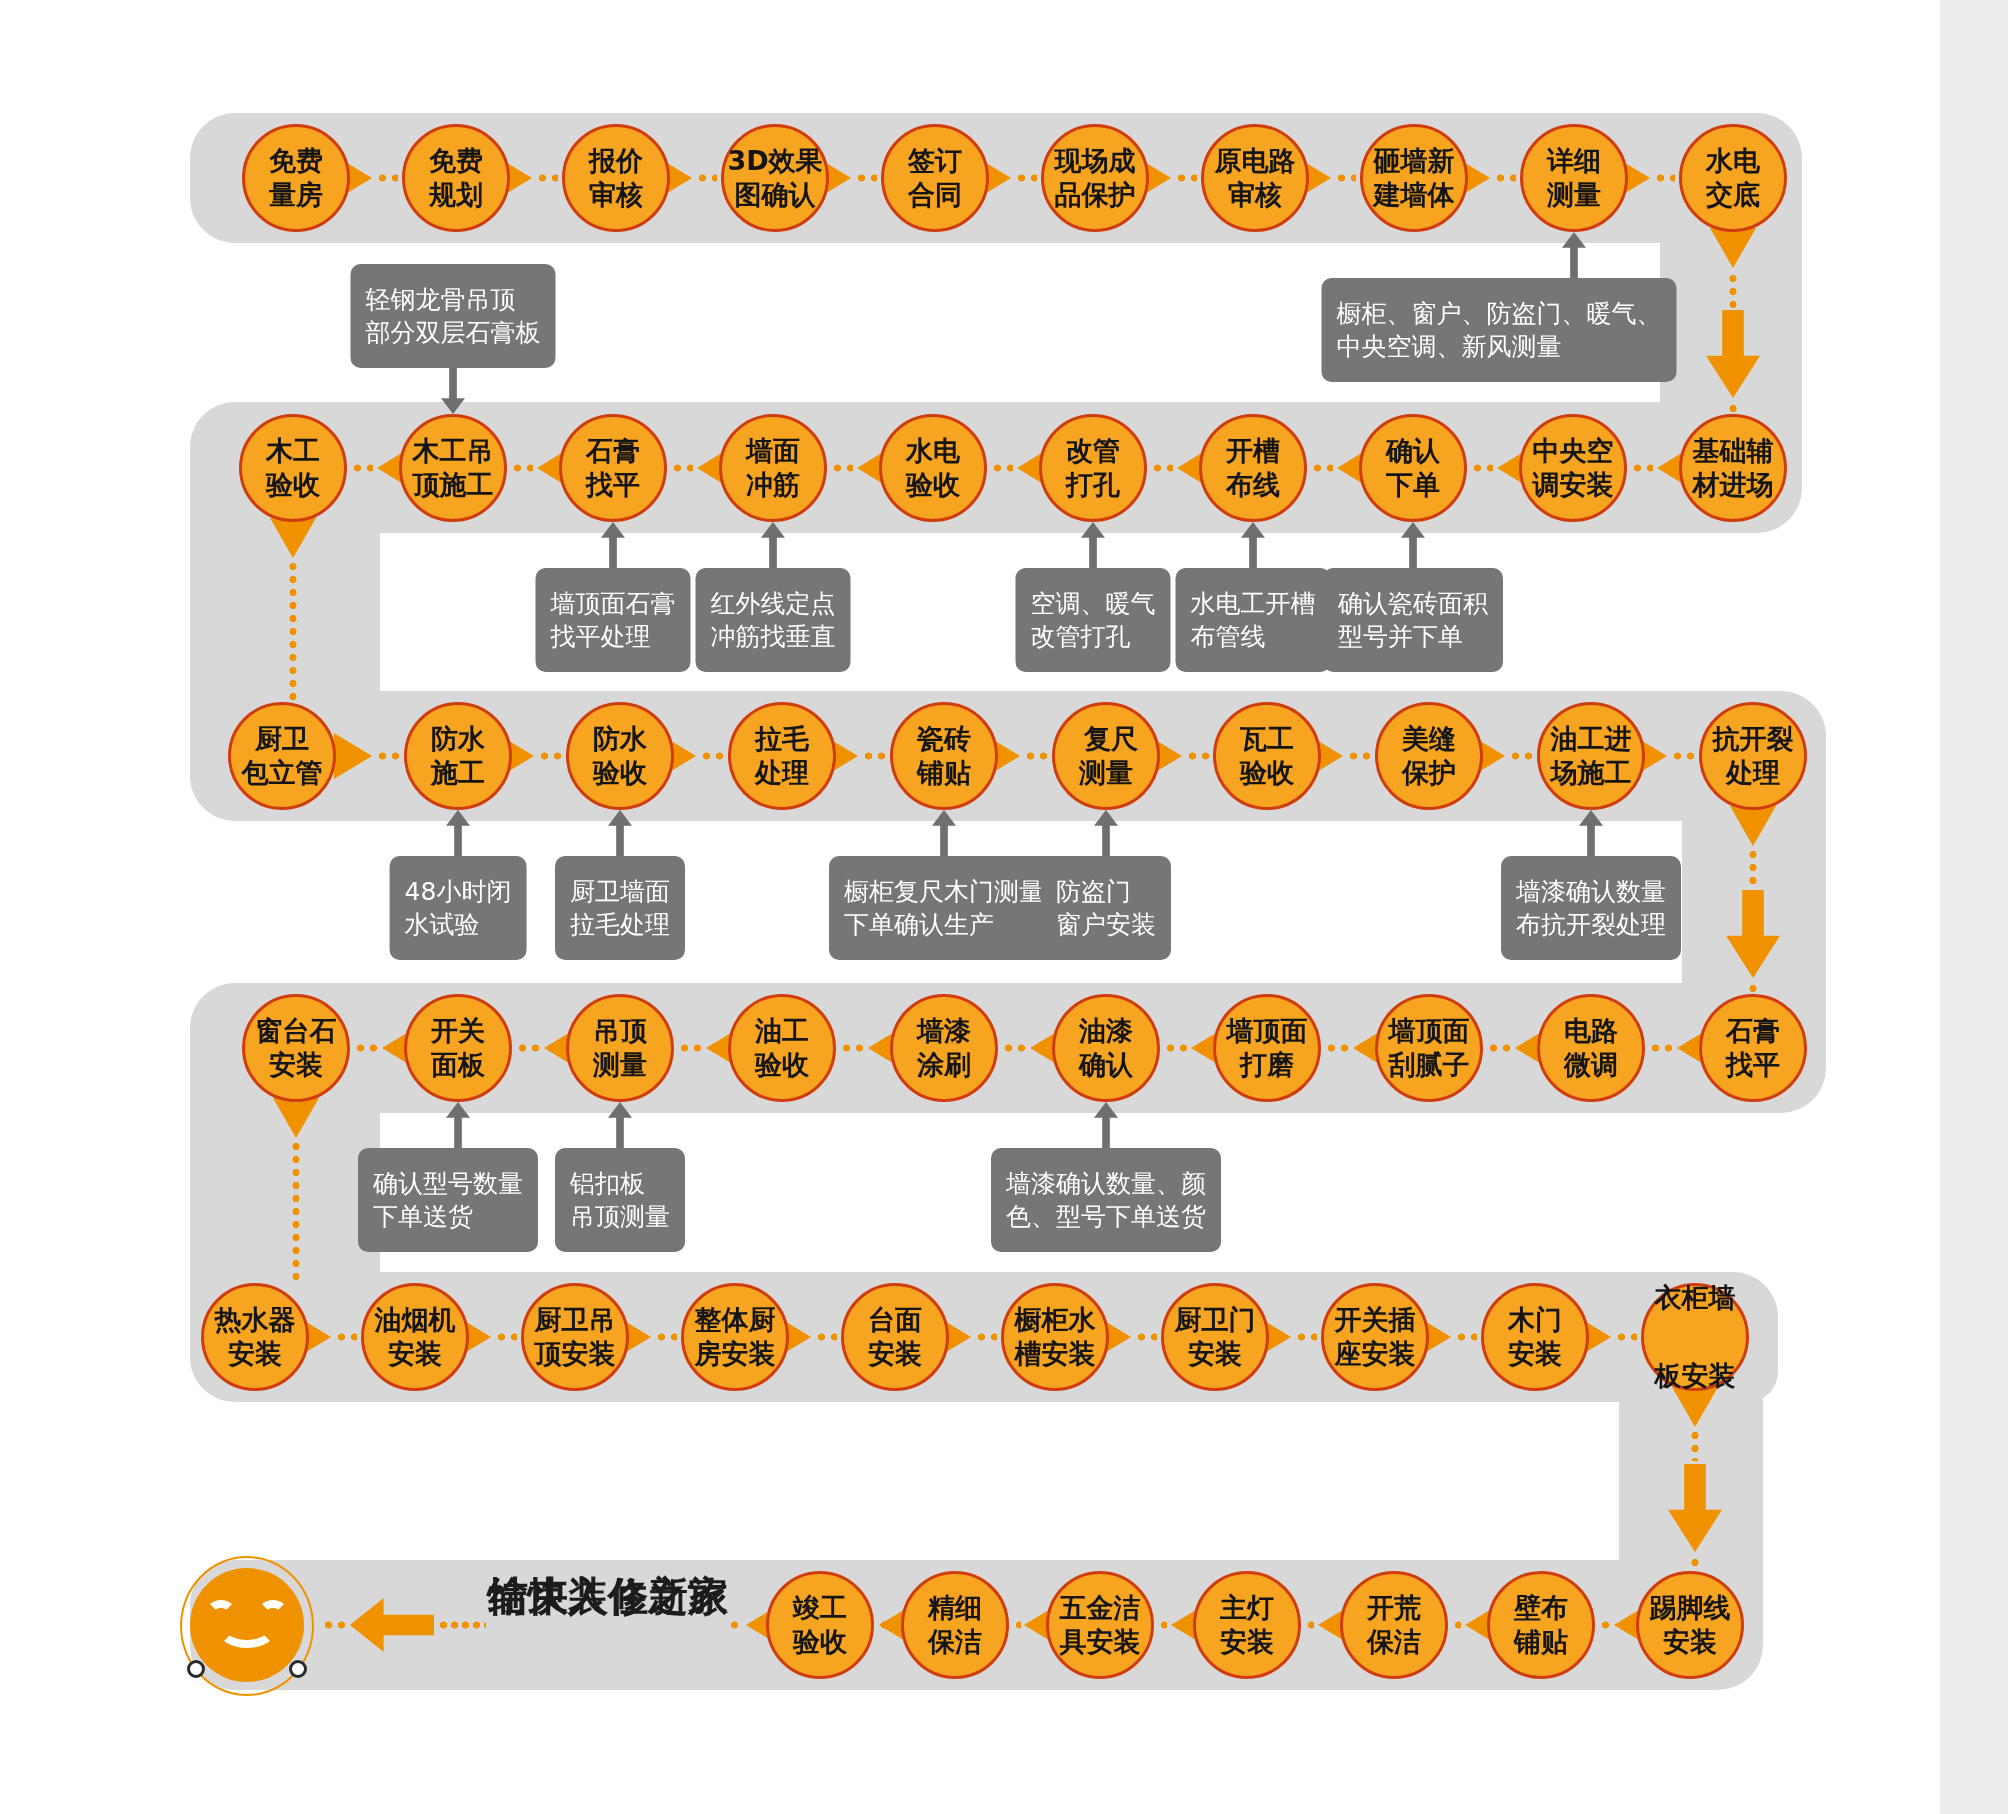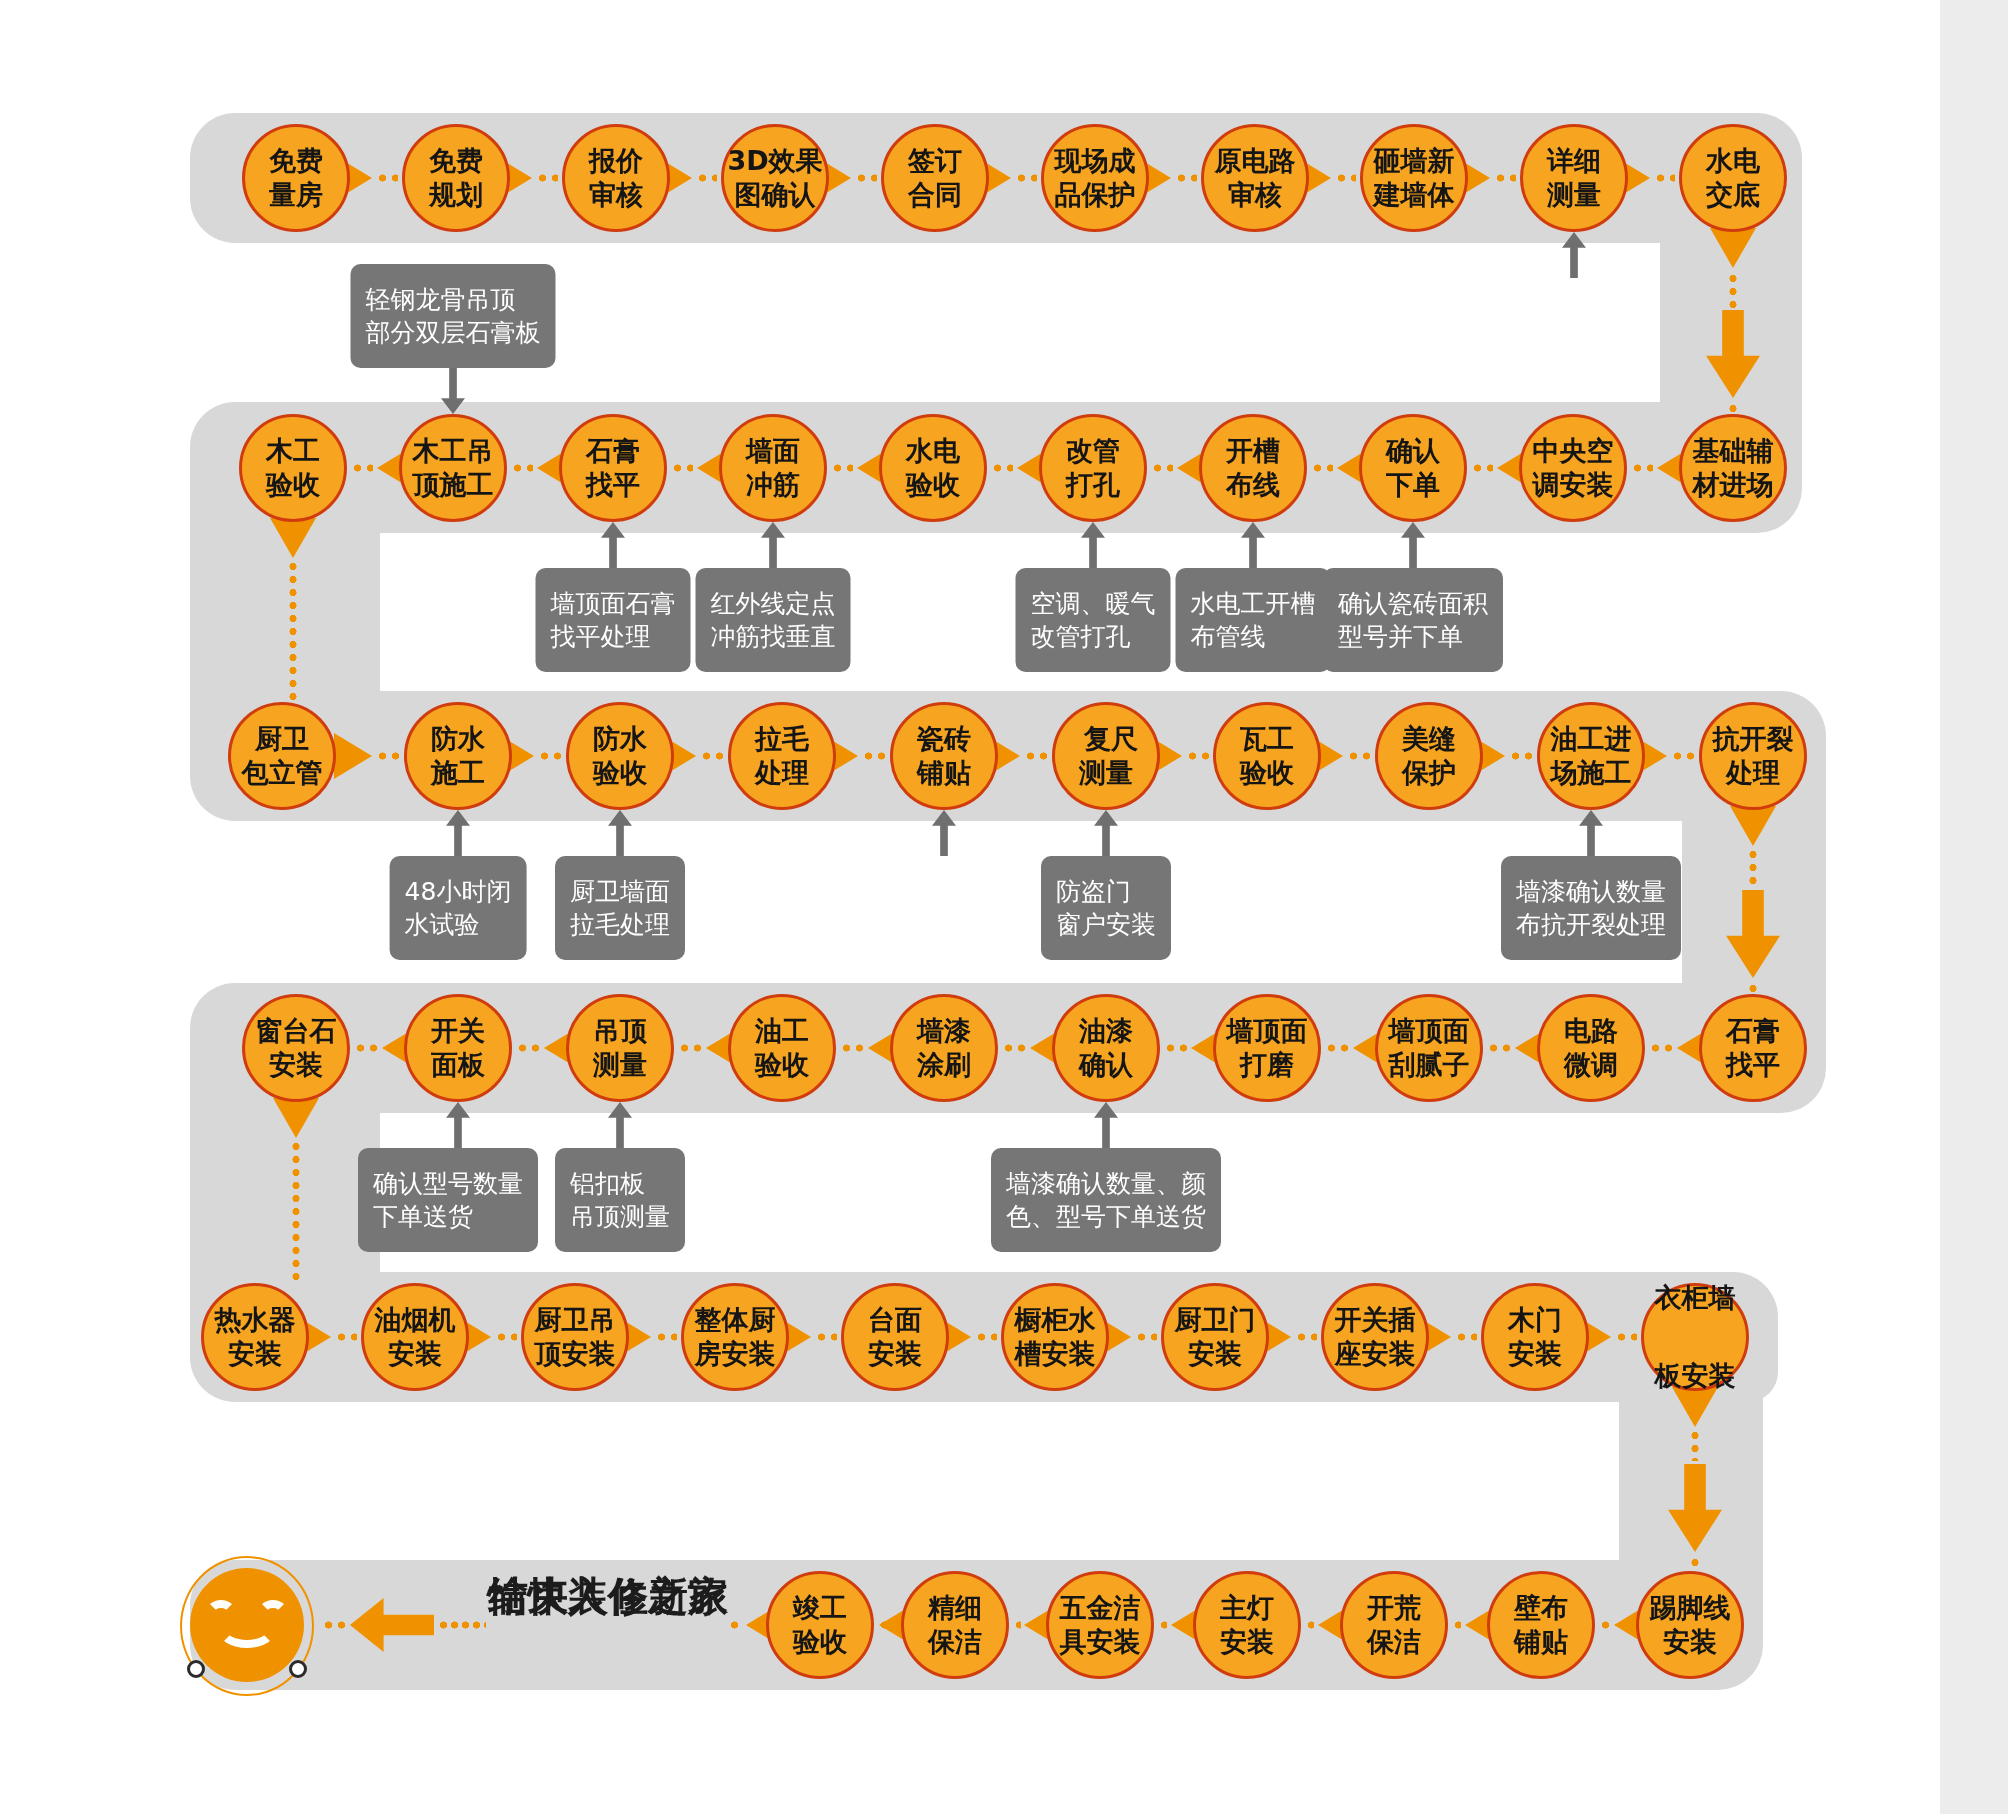--- a/index.html
+++ b/index.html
@@ -425,20 +425,24 @@
     <div class="vdots" style="left: 1748px; top: 848px; width: 10px; height: 38px;"></div>
     <div class="bigv" style="left: 1726px; top: 890px;"></div>
     <div class="vdots" style="left: 1748px; top: 982px; width: 10px; height: 12px;"></div>
     <div class="tri tri-d" style="left: 273px; top: 1098px; width: 46px; height: 40px;"></div>
     <div class="vdots" style="left: 291px; top: 1140px; width: 10px; height: 142px;"></div>
     <div class="tri tri-d" style="left: 1672px; top: 1387px; width: 46px; height: 40px;"></div>
     <div class="vdots" style="left: 1690px; top: 1429px; width: 10px; height: 32px;"></div>
     <div class="bigv" style="left: 1668px; top: 1464px;"></div>
     <div class="vdots" style="left: 1690px; top: 1556px; width: 10px; height: 14px;"></div>
     <div class="garrow up" style="left: 1562px; top: 232px; width: 24px; height: 46px;"></div>
+    <div class="note" style="left: 1499px; top: 278px; transform: translateX(-50%);">
+      <div style="position: static;">橱柜、窗户、防盗门、暖气、</div>
+      <div style="position: static;">中央空调、新风测量</div>
+    </div>
     <div class="garrow down" style="left: 441px; top: 368px; width: 24px; height: 46px;"></div>
     <div class="note" style="left: 453px; top: 368px; transform: translate(-50%, -100%);">
       <div style="position: static;">轻钢龙骨吊顶</div>
       <div style="position: static;">部分双层石膏板</div>
     </div>
     <div class="garrow up" style="left: 601px; top: 522px; width: 24px; height: 46px;"></div>
     <div class="note" style="left: 613px; top: 568px; transform: translateX(-50%);">
       <div style="position: static;">墙顶面石膏</div>
       <div style="position: static;">找平处理</div>
     </div>
@@ -466,20 +470,24 @@
     <div class="note" style="left: 458px; top: 856px; transform: translateX(-50%);">
       <div style="position: static;">48小时闭</div>
       <div style="position: static;">水试验</div>
     </div>
     <div class="garrow up" style="left: 608px; top: 810px; width: 24px; height: 46px;"></div>
     <div class="note" style="left: 620px; top: 856px; transform: translateX(-50%);">
       <div style="position: static;">厨卫墙面</div>
       <div style="position: static;">拉毛处理</div>
     </div>
     <div class="garrow up" style="left: 932px; top: 810px; width: 24px; height: 46px;"></div>
+    <div class="note" style="left: 944px; top: 856px; transform: translateX(-50%);">
+      <div style="position: static;">橱柜复尺木门测量</div>
+      <div style="position: static;">下单确认生产</div>
+    </div>
     <div class="garrow up" style="left: 1094px; top: 810px; width: 24px; height: 46px;"></div>
     <div class="note" style="left: 1106px; top: 856px; transform: translateX(-50%);">
       <div style="position: static;">防盗门</div>
       <div style="position: static;">窗户安装</div>
     </div>
     <div class="garrow up" style="left: 1579px; top: 810px; width: 24px; height: 46px;"></div>
     <div class="note" style="left: 1591px; top: 856px; transform: translateX(-50%);">
       <div style="position: static;">墙漆确认数量</div>
       <div style="position: static;">布抗开裂处理</div>
     </div>

